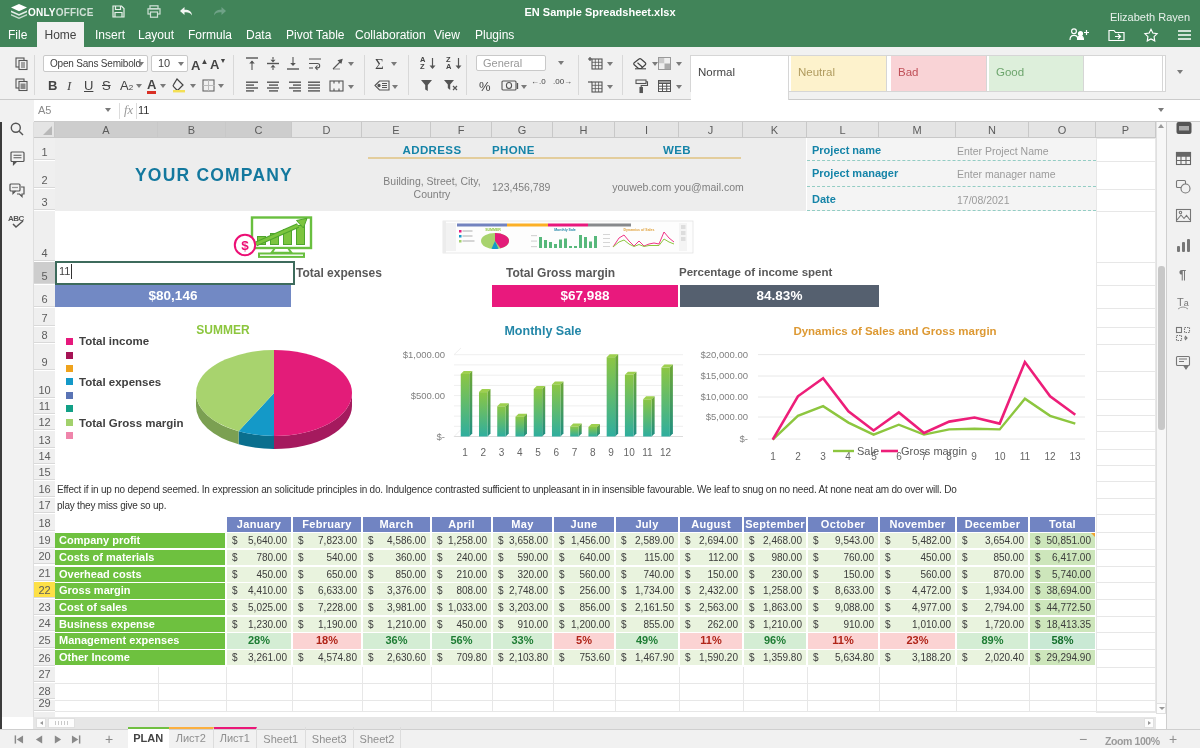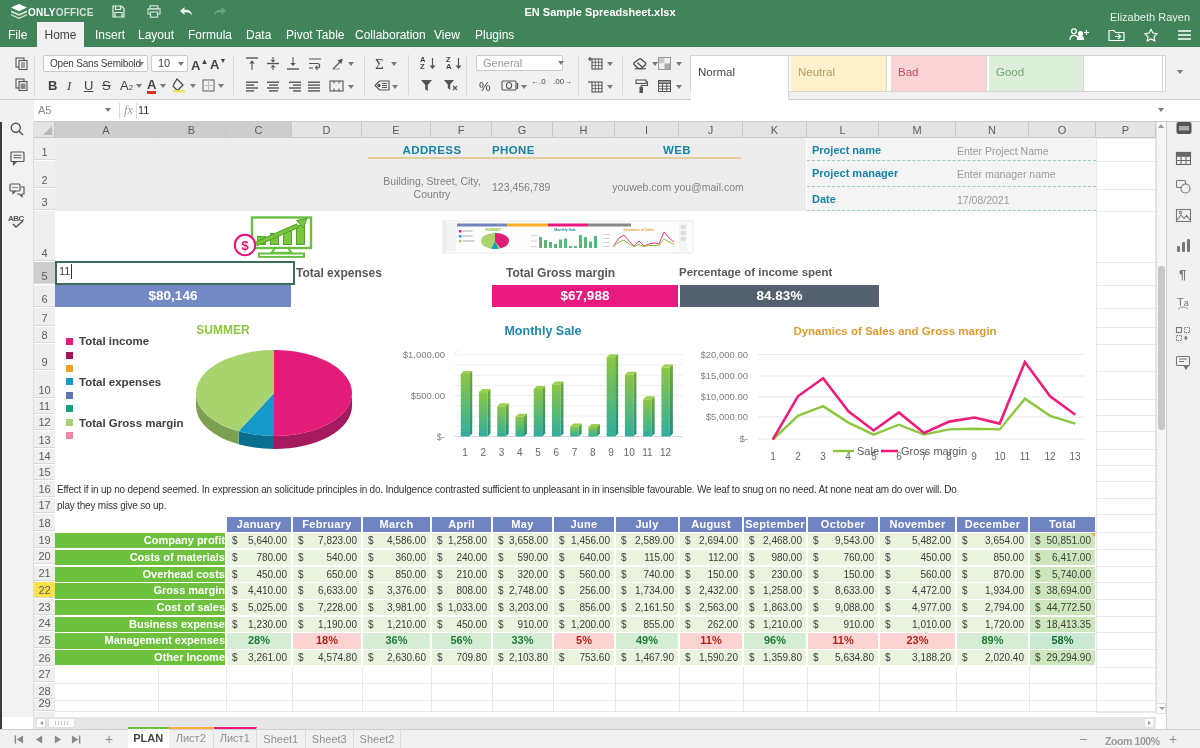--- a/index.html
+++ b/index.html
@@ -6,21 +6,21 @@
 .ab{position:absolute;}
 .chev{position:absolute;width:0;height:0;border-left:3.5px solid transparent;border-right:3.5px solid transparent;border-top:4px solid #7a7a7a;}
 .sep{position:absolute;width:1px;background:#d8d8d8;}
 .cb{position:absolute;background:#fff;border:1px solid #c9c9c9;border-radius:2px;color:#444;font-size:11px;line-height:15px;padding-left:6px;white-space:nowrap;overflow:hidden;}
 .hc{position:absolute;top:122px;height:16px;background:#e4e4e4;border-right:1px solid #c8c8c8;color:#5c5c5c;font-size:11px;text-align:center;line-height:16px;}
 .rh{position:absolute;left:34px;width:21px;background:#efefef;border-bottom:1px solid #d9d9d9;color:#5c5c5c;font-size:11px;display:flex;align-items:flex-end;justify-content:center;padding-bottom:1px;}
 .gl{position:absolute;background:#e7e7e7;}
 .mcell{position:absolute;background:#7184c2;color:#fff;font-weight:bold;font-size:11px;letter-spacing:.3px;text-align:center;}
 .dcell{position:absolute;background:#e9f3de;font-size:10px;color:#3c3c3c;}
 .dcell .d{position:absolute;left:5px;}.dcell .v{position:absolute;right:4px;}
-.lbl{position:absolute;background:#6ec13f;color:#fff;font-weight:bold;font-size:11px;padding-left:4px;text-align:right;}
+.lbl{position:absolute;background:#6ec13f;color:#fff;font-weight:bold;font-size:11px;padding-left:4px;}
 .pct{position:absolute;font-weight:bold;font-size:11px;text-align:center;}
 svg{position:absolute;overflow:visible;}
 </style></head><body>
 <div id="app">
 <div class="ab" style="left:0;top:0;width:1200px;height:22px;background:#418459"></div>
 <svg style="left:11px;top:4px" width="16" height="15" viewBox="0 0 16 15">
       <g fill="#fff">
         <path d="M8 0L16 3.6L8 7.2L0 3.6Z"></path>
         <path d="M0 6.4L8 10L16 6.4L16 8.2L8 11.8L0 8.2Z" opacity=".85"></path>
         <path d="M0 9.9L8 13.5L16 9.9L16 11.4L8 15L0 11.4Z" opacity=".7"></path>
@@ -187,21 +187,21 @@
       <path d="M.5 7.5L3.5 11L6.5 7.5Z" stroke="none"></path>
     </svg>
 <svg style="left:421px;top:80px" width="11" height="11" viewBox="0 0 11 11" fill="#555">
       <path d="M0 0h11L6.8 5v6L4.2 9.5V5Z"></path>
     </svg>
 <svg style="left:444px;top:80px" width="14" height="11" viewBox="0 0 14 11" fill="#555">
       <path d="M0 0h10L6.2 4.5v5.5L3.8 8V4.5Z"></path>
       <path d="M9 6l4 4M13 6l-4 4" stroke="#555" stroke-width="1.2"></path>
     </svg>
 <div class="sep" style="left:466px;top:55px;height:40px"></div>
-<div class="cb" style="left:476px;top:55px;width:87px;height:16px;color:#999">General</div>
+<div class="cb" style="left:476px;top:55px;width:70px;height:16px;color:#999">General</div>
 <div class="chev" style="left:558px;top:61px"></div>
 <div class="ab" style="left:479px;top:79px;font-size:13px;color:#444">%</div>
 <svg style="left:501px;top:80px" width="18" height="11" viewBox="0 0 18 11" fill="none" stroke="#555" stroke-width="1.1">
       <rect x="1" y="1" width="14" height="9" rx="1"></rect>
       <ellipse cx="8" cy="5.5" rx="2.6" ry="3"></ellipse>
       <path d="M16.5 3v6" stroke-width="1.3"></path>
     </svg>
 <div class="chev" style="left:521px;top:85px"></div>
 <div class="ab" style="left:531px;top:77px;font-size:8px;color:#444">←.0</div>
 <div class="ab" style="left:531px;top:84px;font-size:8px;color:#444">&nbsp;</div>
@@ -388,20 +388,21 @@
 <div class="gl" style="left:679px;top:666.8px;width:1px;height:45px"></div>
 <div class="gl" style="left:743px;top:666.8px;width:1px;height:45px"></div>
 <div class="gl" style="left:807px;top:666.8px;width:1px;height:45px"></div>
 <div class="gl" style="left:879px;top:666.8px;width:1px;height:45px"></div>
 <div class="gl" style="left:956px;top:666.8px;width:1px;height:45px"></div>
 <div class="gl" style="left:1029px;top:666.8px;width:1px;height:45px"></div>
 <div class="gl" style="left:1096px;top:666.8px;width:1px;height:45px"></div>
 <div class="gl" style="left:1156px;top:666.8px;width:1px;height:45px"></div>
 <div class="ab" style="left:55px;top:138px;width:751px;height:73px;background:#ededed"></div>
 <div class="ab" style="left:807px;top:138px;width:289px;height:73px;background:#f4f4f4"></div>
+<div class="ab" style="left:90px;top:165px;width:248px;text-align:center;font-size:17.5px;font-weight:bold;letter-spacing:1.2px;color:#13789e">YOUR COMPANY</div>
 <div class="ab" style="left:362px;top:144px;width:140px;text-align:center;font-size:11.5px;font-weight:bold;letter-spacing:.4px;color:#1584a8">ADDRESS</div>
 <div class="ab" style="left:492px;top:144px;width:122px;font-size:11.5px;font-weight:bold;letter-spacing:.4px;color:#1584a8">PHONE</div>
 <div class="ab" style="left:615px;top:144px;width:124px;text-align:center;font-size:11.5px;font-weight:bold;letter-spacing:.4px;color:#1584a8">WEB</div>
 <div class="ab" style="left:368px;top:157px;width:373px;height:1.5px;background:#e3cd9c"></div>
 <div class="ab" style="left:362px;top:175px;width:140px;text-align:center;font-size:10.5px;color:#7f7f7f;line-height:13px">Building, Street, City,<br>Country</div>
 <div class="ab" style="left:492px;top:181px;width:122px;font-size:10.5px;color:#7f7f7f">123,456,789</div>
 <div class="ab" style="left:603px;top:181px;width:150px;text-align:center;font-size:10.5px;color:#7f7f7f">youweb.com you@mail.com</div>
 <div class="ab" style="left:807px;top:159.5px;width:289px;height:0;border-top:1px dashed #93cdc4"></div>
 <div class="ab" style="left:807px;top:185.5px;width:289px;height:0;border-top:1px dashed #93cdc4"></div>
 <div class="ab" style="left:807px;top:210px;width:289px;height:0;border-top:1px dashed #93cdc4"></div>

